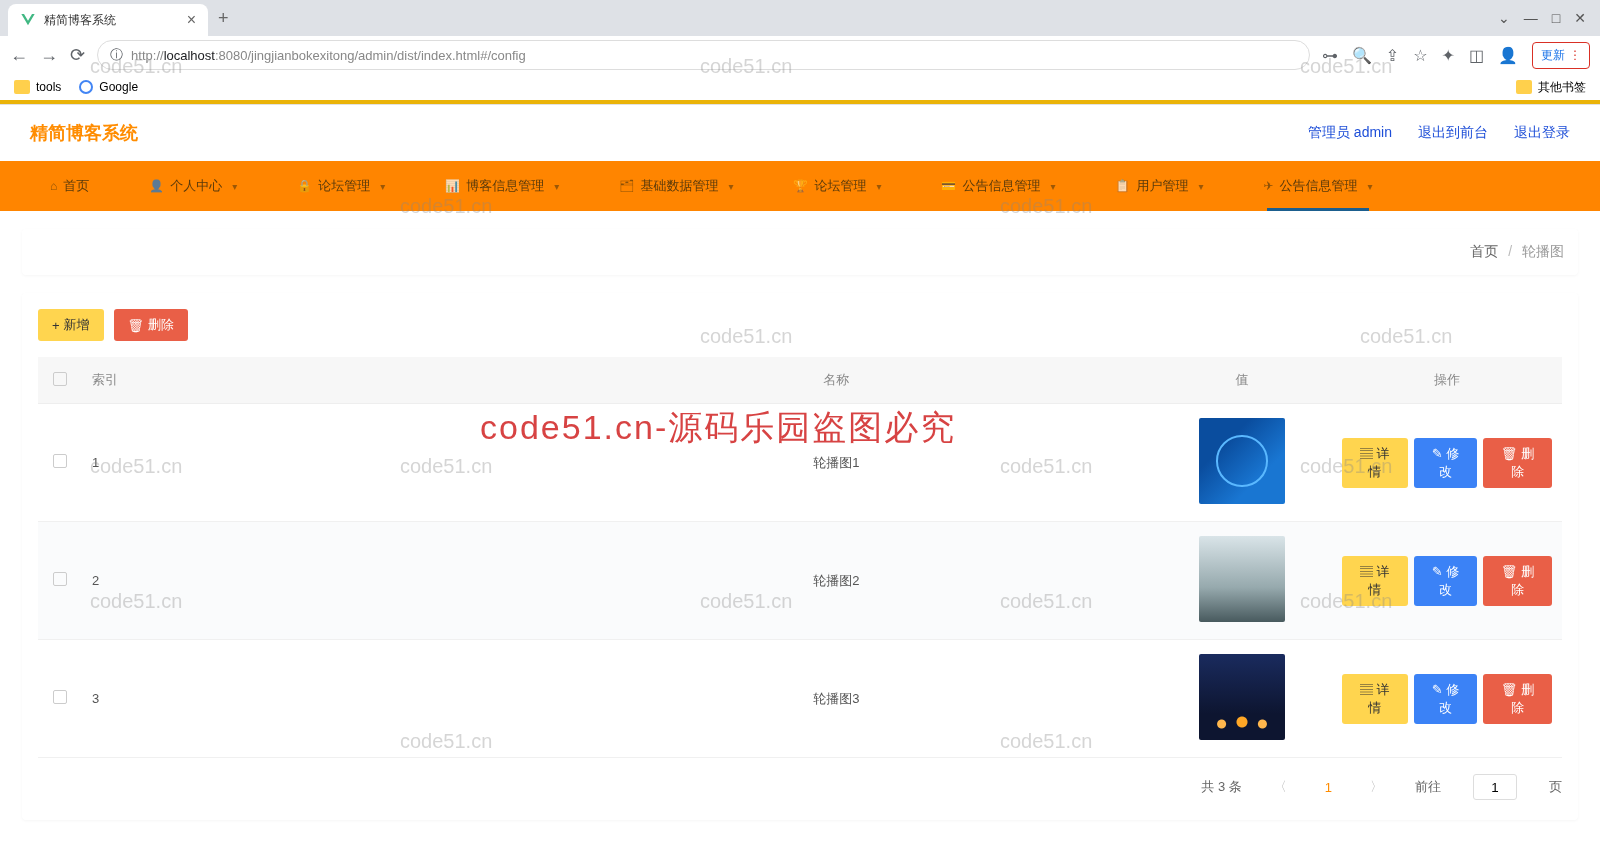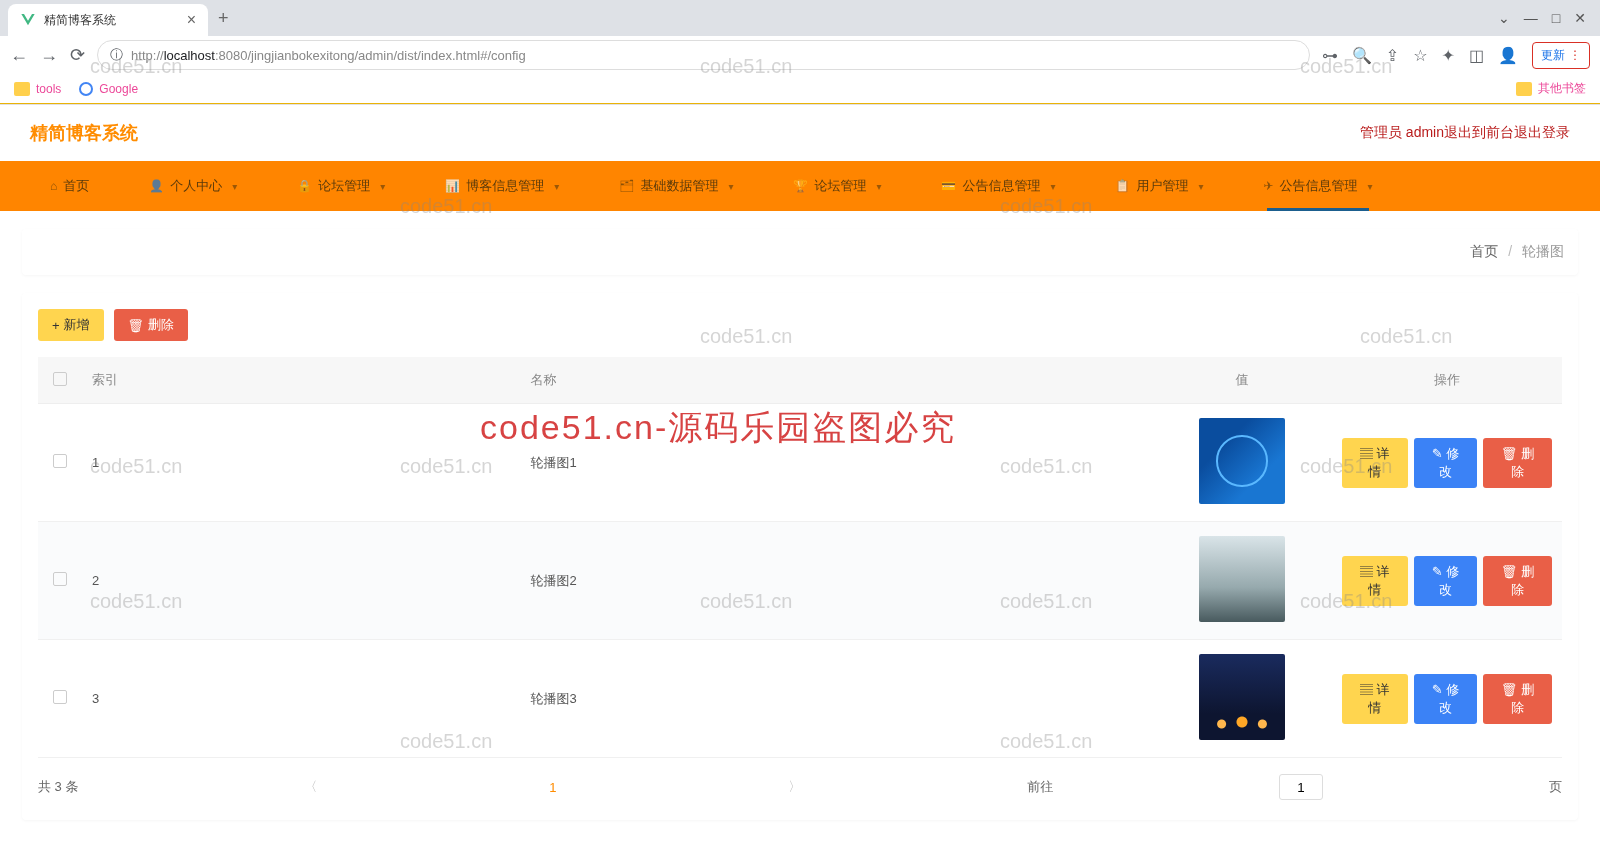--- a/index.html
+++ b/index.html
@@ -14,28 +14,28 @@
 .window-controls{margin-left:auto;display:flex;gap:14px;padding-right:14px;color:#555}
 .window-controls span{cursor:pointer;font-size:14px}
 .addr-bar{display:flex;align-items:center;height:38px;padding:0 10px;gap:12px}
 .nav-btn{color:#5f6368;cursor:pointer;font-size:18px}
 .url-box{flex:1;display:flex;align-items:center;border:1px solid #ddd;border-radius:20px;height:30px;padding:0 12px;gap:8px;color:#5f6368;font-size:13px}
 .url-text{flex:1;color:#202124}
 .url-text .dim{color:#888}
 .tool-icons{display:flex;gap:14px;align-items:center;color:#5f6368;font-size:16px}
 .update-btn{border:1px solid #d93025;color:#1a73e8;border-radius:4px;padding:4px 8px;font-size:12px;display:flex;align-items:center;gap:4px}
 .update-btn::after{content:"⋮";color:#d93025}
-.bookmarks{display:flex;align-items:center;height:30px;padding:0 14px;gap:18px;font-size:12px;color:#ec4899;border-bottom:1px solid #eab308}
+.bookmarks{display:flex;align-items:center;height:30px;padding:0 14px;gap:18px;font-size:12px;color:#000000;border-bottom:4px solid #eab308}
 .bookmark{display:flex;align-items:center;gap:6px;cursor:pointer}
 .bm-folder{width:16px;height:14px;background:#ffd04c;border-radius:2px}
 .bm-google{width:14px;height:14px;border:2px solid #4285f4;border-radius:50%;position:relative}
 .bookmarks .other{margin-left:auto}
 .app-header{display:flex;align-items:center;height:56px;padding:0 30px;background:#fff}
 .app-brand{color:#ff8c00;font-weight:bold;font-size:18px}
-.header-right{margin-left:auto;display:flex;color:#b91c1c;font-size:14px}
+.header-right{margin-left:auto;display:flex;gap:26px;color:#1d4ed8;font-size:14px}
 .header-right span{cursor:pointer}
 .nav-menu{display:flex;align-items:center;height:50px;background:#ff8500;padding:0 20px;gap:0}
 .menu-item{display:flex;align-items:center;gap:6px;color:#5a3a0a;font-size:13px;padding:0 30px;height:50px;cursor:pointer;position:relative}
 .menu-item .mi-icon{font-size:12px;opacity:0.7}
 .menu-item .chev{margin-left:4px;font-size:10px;opacity:0.6}
 .menu-item.active::after{content:"";position:absolute;bottom:0;left:20%;right:20%;height:3px;background:#1b5e8e}
 .content{padding:18px 22px}
 .breadcrumb-bar{background:#fff;border-radius:4px;padding:14px;text-align:right;color:#666;font-size:14px;box-shadow:0 1px 3px rgba(0,0,0,0.04)}
 .breadcrumb-bar .sep{color:#bbb;margin:0 6px}
 .breadcrumb-bar .current{color:#999}
@@ -46,31 +46,31 @@
 .btn-del{background:#e95f47;color:#fff}
 .btn-detail{background:#ffd54f}
 .btn-edit{background:#3b82f6;color:#fff}
 .btn-delete{background:#e95f47;color:#fff}
 table{width:100%;border-collapse:collapse}
 th{background:#f7f7f7;color:#888;font-weight:normal;font-size:13px;padding:14px 10px;text-align:left;border-bottom:1px solid #eee}
 th:first-child,td:first-child{width:44px;text-align:center}
 td{padding:14px 10px;border-bottom:1px solid #f0f0f0;color:#555;font-size:13px;vertical-align:middle}
 tr:nth-child(even) td{background:#fafbfc}
 .chk{width:14px;height:14px;border:1px solid #ccc;border-radius:2px;display:inline-block}
-.col-name{}
+.col-name{text-align:center}
 .col-img{text-align:center;width:180px}
 .col-ops{text-align:center;width:230px}
 .thumb{width:86px;height:86px;display:inline-block;border-radius:2px}
 .thumb1{background:linear-gradient(135deg,#0a4d9e 30%,#1976d2 70%);position:relative}
 .thumb1::after{content:"";position:absolute;inset:20%;border:2px solid #5ab8ff;border-radius:50%}
 .thumb2{background:linear-gradient(180deg,#d9e4e8 0%,#96a9ad 60%,#485a5e 100%)}
 .thumb3{background:linear-gradient(180deg,#1a2b5e 0%,#0d1530 70%);position:relative}
 .thumb3::after{content:"";position:absolute;bottom:6px;left:10%;right:10%;height:20px;background:radial-gradient(circle at 20% 50%,#ffb74d 4px,transparent 5px),radial-gradient(circle at 50% 40%,#ffa726 5px,transparent 6px),radial-gradient(circle at 80% 50%,#ffb74d 4px,transparent 5px)}
 .row-ops{display:flex;gap:6px;justify-content:space-between}
-.pagination{display:flex;align-items:center;justify-content:space-between;gap:16px;padding:16px 0 4px;font-size:13px;color:#666}
+.pagination{display:flex;align-items:center;justify-content:flex-end;gap:28px;padding:16px 0 4px;font-size:13px;color:#666}
 .pg-btn{color:#bbb;cursor:pointer;padding:0 4px}
 .pg-num{color:#ff8c00;padding:0 6px}
 .pg-input{width:44px;height:26px;border:1px solid #ddd;border-radius:3px;text-align:center;margin:0 4px}
 .watermark{position:fixed;color:#888;opacity:0.35;font-size:20px;pointer-events:none;font-family:Arial}
 .wm-big{color:#d32f2f;opacity:0.9;font-size:34px;font-weight:500;letter-spacing:2px}
 </style>
 </head>
 <body>
 
 <div class="browser-chrome">

